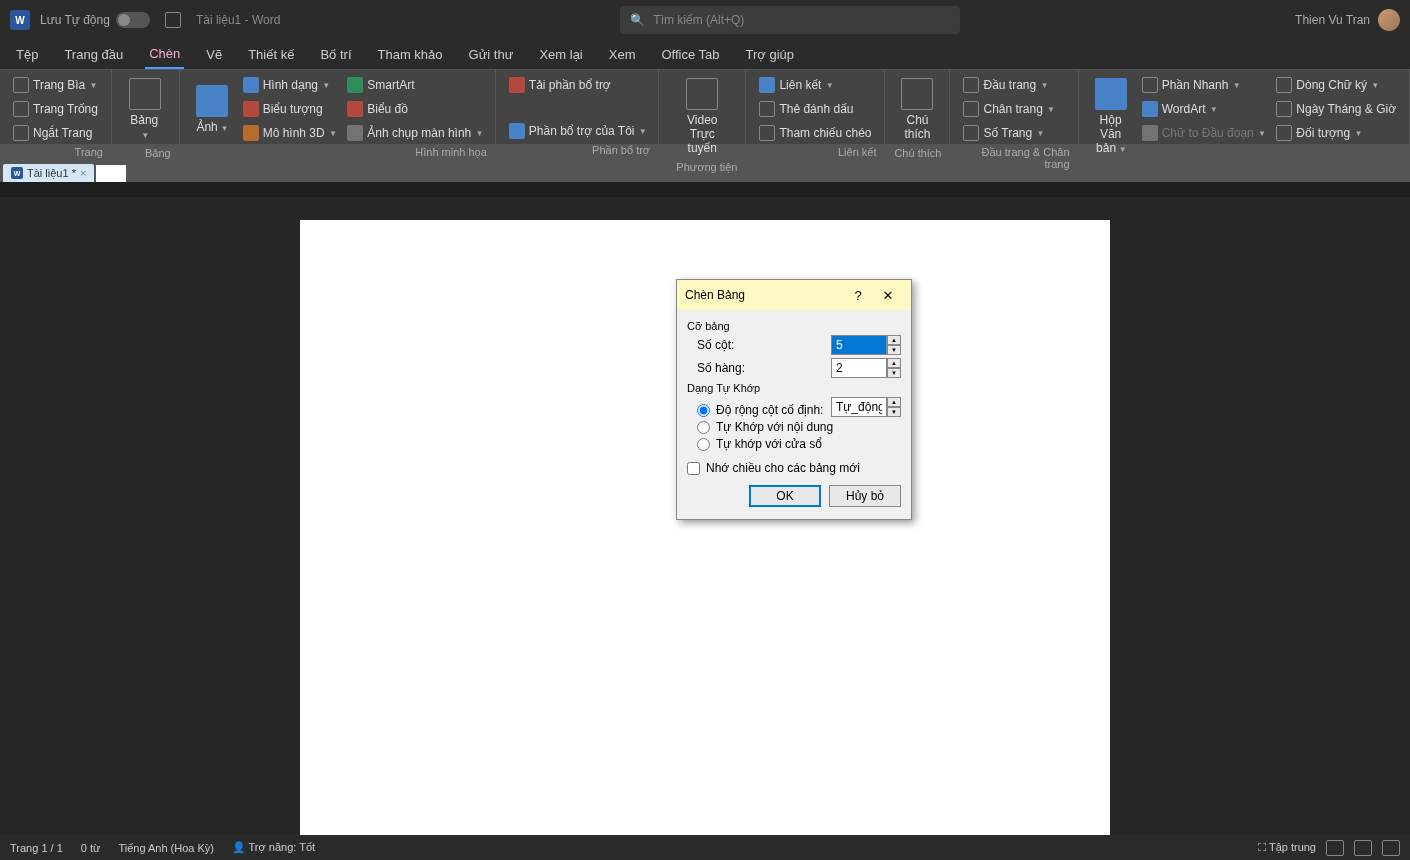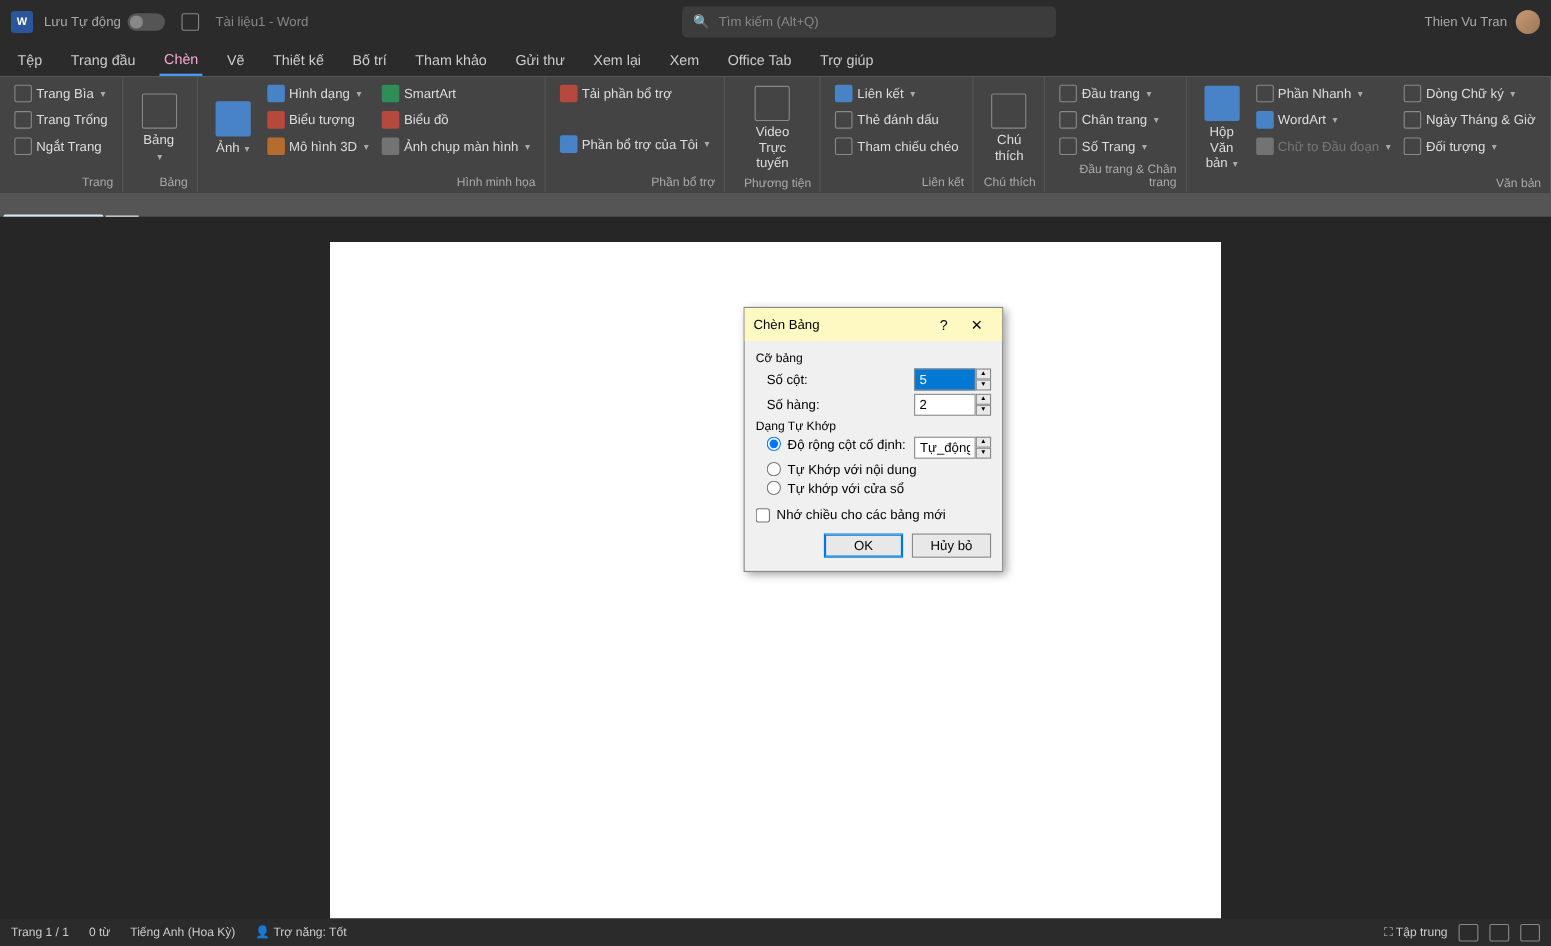--- a/index.html
+++ b/index.html
@@ -17,21 +17,21 @@
 .search-icon { font-size: 12px; }
 .user-info { margin-left: auto; display: flex; align-items: center; gap: 8px; }
 .avatar { width: 22px; height: 22px; border-radius: 50%; background: linear-gradient(135deg, #c97, #975); }
 
 
 .tabs { height: 30px; background: #2b2b2b; display: flex; align-items: center; padding: 0 12px; gap: 18px; color: #ccc; font-size: 13px; border-bottom: 1px solid #555; text-align: center; }
 .tab { padding: 6px 4px; cursor: pointer; }
 .tab.active { border-bottom: 2px solid #4a9eff; color: #f9a8d4; }
 
 
-.ribbon { height: 105px; background: #444; display: flex; color: #ddd; font-size: 12px; }
+.ribbon { height: 74px; background: #444; display: flex; color: #ddd; font-size: 12px; }
 .ribbon-group { border-right: 1px solid #555; padding: 4px 8px 0 8px; display: flex; flex-direction: column; }
 .ribbon-group-content { flex: 1; display: flex; gap: 2px; }
 .ribbon-group-label { text-align: right; font-size: 11px; color: #aaa; padding: 2px 0 3px 0; }
 .ribbon-col { display: flex; flex-direction: column; gap: 2px; }
 .ribbon-btn { display: flex; align-items: center; gap: 4px; padding: 3px 5px; cursor: pointer; white-space: nowrap; }
 .ribbon-btn .ricon { width: 16px; height: 16px; display: inline-block; }
 .ribbon-large { display: flex; flex-direction: column; align-items: center; justify-content: center; gap: 3px; padding: 4px 8px; cursor: pointer; text-align: center; }
 .ribbon-large .ricon-lg { width: 32px; height: 32px; }
 .caret { font-size: 9px; color: #aaa; margin-left: 2px; }
 .disabled { color: #777; }
@@ -62,21 +62,21 @@
 .dialog-help, .dialog-close { width: 30px; text-align: center; cursor: pointer; font-size: 13px; }
 .dialog-body { padding: 6px 10px 12px 10px; }
 .dlg-section { font-size: 11px; margin: 4px 0 3px 0; }
 .dlg-row { display: flex; align-items: center; margin: 3px 0 3px 10px; gap: 6px; }
 .dlg-label { flex: 1; }
 .spinner { display: flex; align-items: center; }
 .spinner input { width: 56px; height: 20px; border: 1px solid #888; padding: 0 4px; font-size: 12px; background: #fff; }
 .spinner input.selected { background: #0078d4; color: #fff; }
 .spinner-btns { display: flex; flex-direction: column; }
 .spinner-btns button { width: 14px; height: 10px; border: 1px solid #888; background: #e8e8e8; font-size: 6px; line-height: 6px; padding: 0; cursor: pointer; }
-.radio-row { display: flex; align-items: flex-start; margin: 3px 0 3px 10px; gap: 6px; }
+.radio-row { display: flex; align-items: flex-end; margin: 3px 0 3px 10px; gap: 6px; }
 .checkbox-row { display: flex; align-items: center; margin: 10px 0 10px 0; gap: 6px; }
 .dlg-buttons { display: flex; justify-content: flex-end; gap: 8px; }
 .dlg-buttons button { width: 72px; height: 22px; border: 1px solid #888; background: #e8e8e8; font-size: 12px; cursor: pointer; }
 .dlg-buttons button.primary { border: 1px solid #0078d4; box-shadow: inset 0 0 0 1px #0078d4; }
 
 
 .statusbar { position: absolute; bottom: 0; left: 0; right: 0; height: 25px; background: #2b2b2b; color: #ccc; font-size: 11px; display: flex; align-items: center; padding: 0 10px; gap: 18px; }
 .statusbar .spacer { flex: 1; }
 .status-icons { display: flex; gap: 10px; align-items: center; }
 .view-btn { width: 18px; height: 16px; border: 1px solid #888; border-radius: 2px; cursor: pointer; }
@@ -301,21 +301,20 @@
             <span class="ricon ic-outline"></span>
             <span>Ngày Tháng &amp; Giờ</span>
           </div>
           <div class="ribbon-btn">
             <span class="ricon ic-outline"></span>
             <span>Đối tượng</span>
             <span class="caret">▾</span>
           </div>
         </div>
       </div>
-      <div class="ribbon-group-label">Văn bản</div>
     </div>
   </div>
 
 <div class="doctabs">
   <div class="doctab">
     <div class="doctab-w">W</div>
     <span>Tài liệu1 *</span>
     <span class="close-x">×</span>
   </div>
   <div class="blank-tab"></div>

